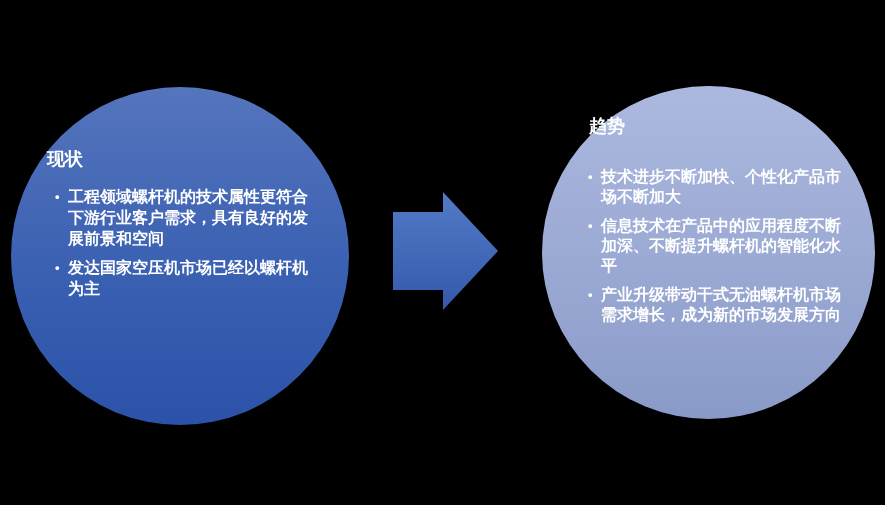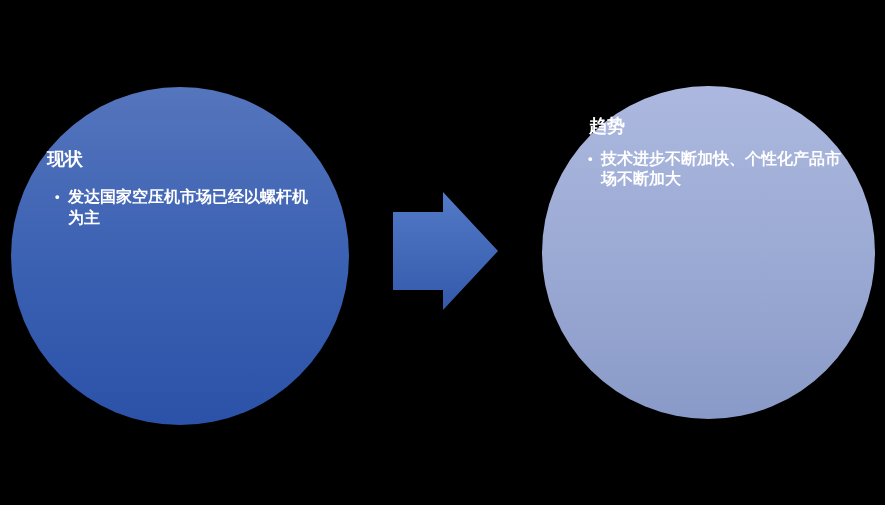--- a/index.html
+++ b/index.html
@@ -62,21 +62,21 @@
     font-size: 16px;
   }
   .circle-left ul.bullet-list {
     left: 44px;
     top: 99px;
     width: 262px;
     line-height: 21px;
   }
   .circle-right ul.bullet-list {
     left: 46px;
-    top: 63px;
+    top: 81px;
     width: 262px;
     line-height: 20px;
   }
   ul.bullet-list li {
     display: flex;
     align-items: flex-start;
     margin: 0 0 8px 0;
   }
   .circle-right ul.bullet-list li {
     margin-bottom: 9px;
@@ -110,20 +110,24 @@
 </style>
 </head>
 <body>
 
 <div class="stage">
 
   <div class="circle circle-left">
     <div class="circle-title">现状</div>
     <ul class="bullet-list">
 
+        <li>
+          <span class="blt"></span>
+          <span class="txt">工程领域螺杆机的技术属性更符合下游行业客户需求，具有良好的发展前景和空间</span>
+        </li>
 
 
         <li>
           <span class="blt"></span>
           <span class="txt">发达国家空压机市场已经以螺杆机为主</span>
         </li>
       </ul>
   </div>
 
   <div class="arrow-wrap">
@@ -140,18 +144,26 @@
 
   <div class="circle circle-right">
     <div class="circle-title">趋势</div>
     <ul class="bullet-list">
 
         <li>
           <span class="blt"></span>
           <span class="txt">技术进步不断加快、个性化产品市场不断加大</span>
         </li>
 
+        <li>
+          <span class="blt"></span>
+          <span class="txt">信息技术在产品中的应用程度不断加深、不断提升螺杆机的智能化水平</span>
+        </li>
 
+        <li>
+          <span class="blt"></span>
+          <span class="txt">产业升级带动干式无油螺杆机市场需求增长，成为新的市场发展方向</span>
+        </li>
 
       </ul>
   </div>
 
 </div>
 
 </body></html>

